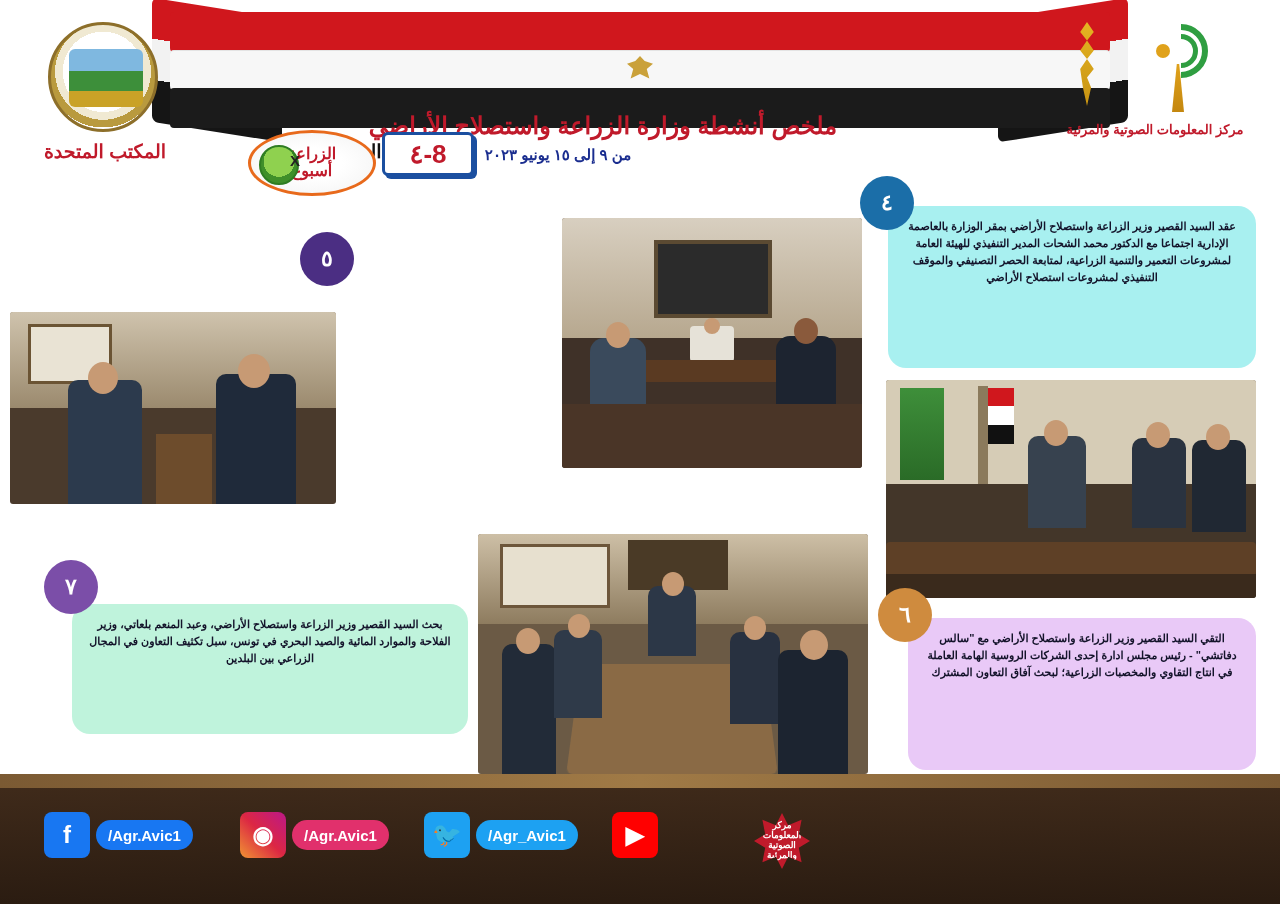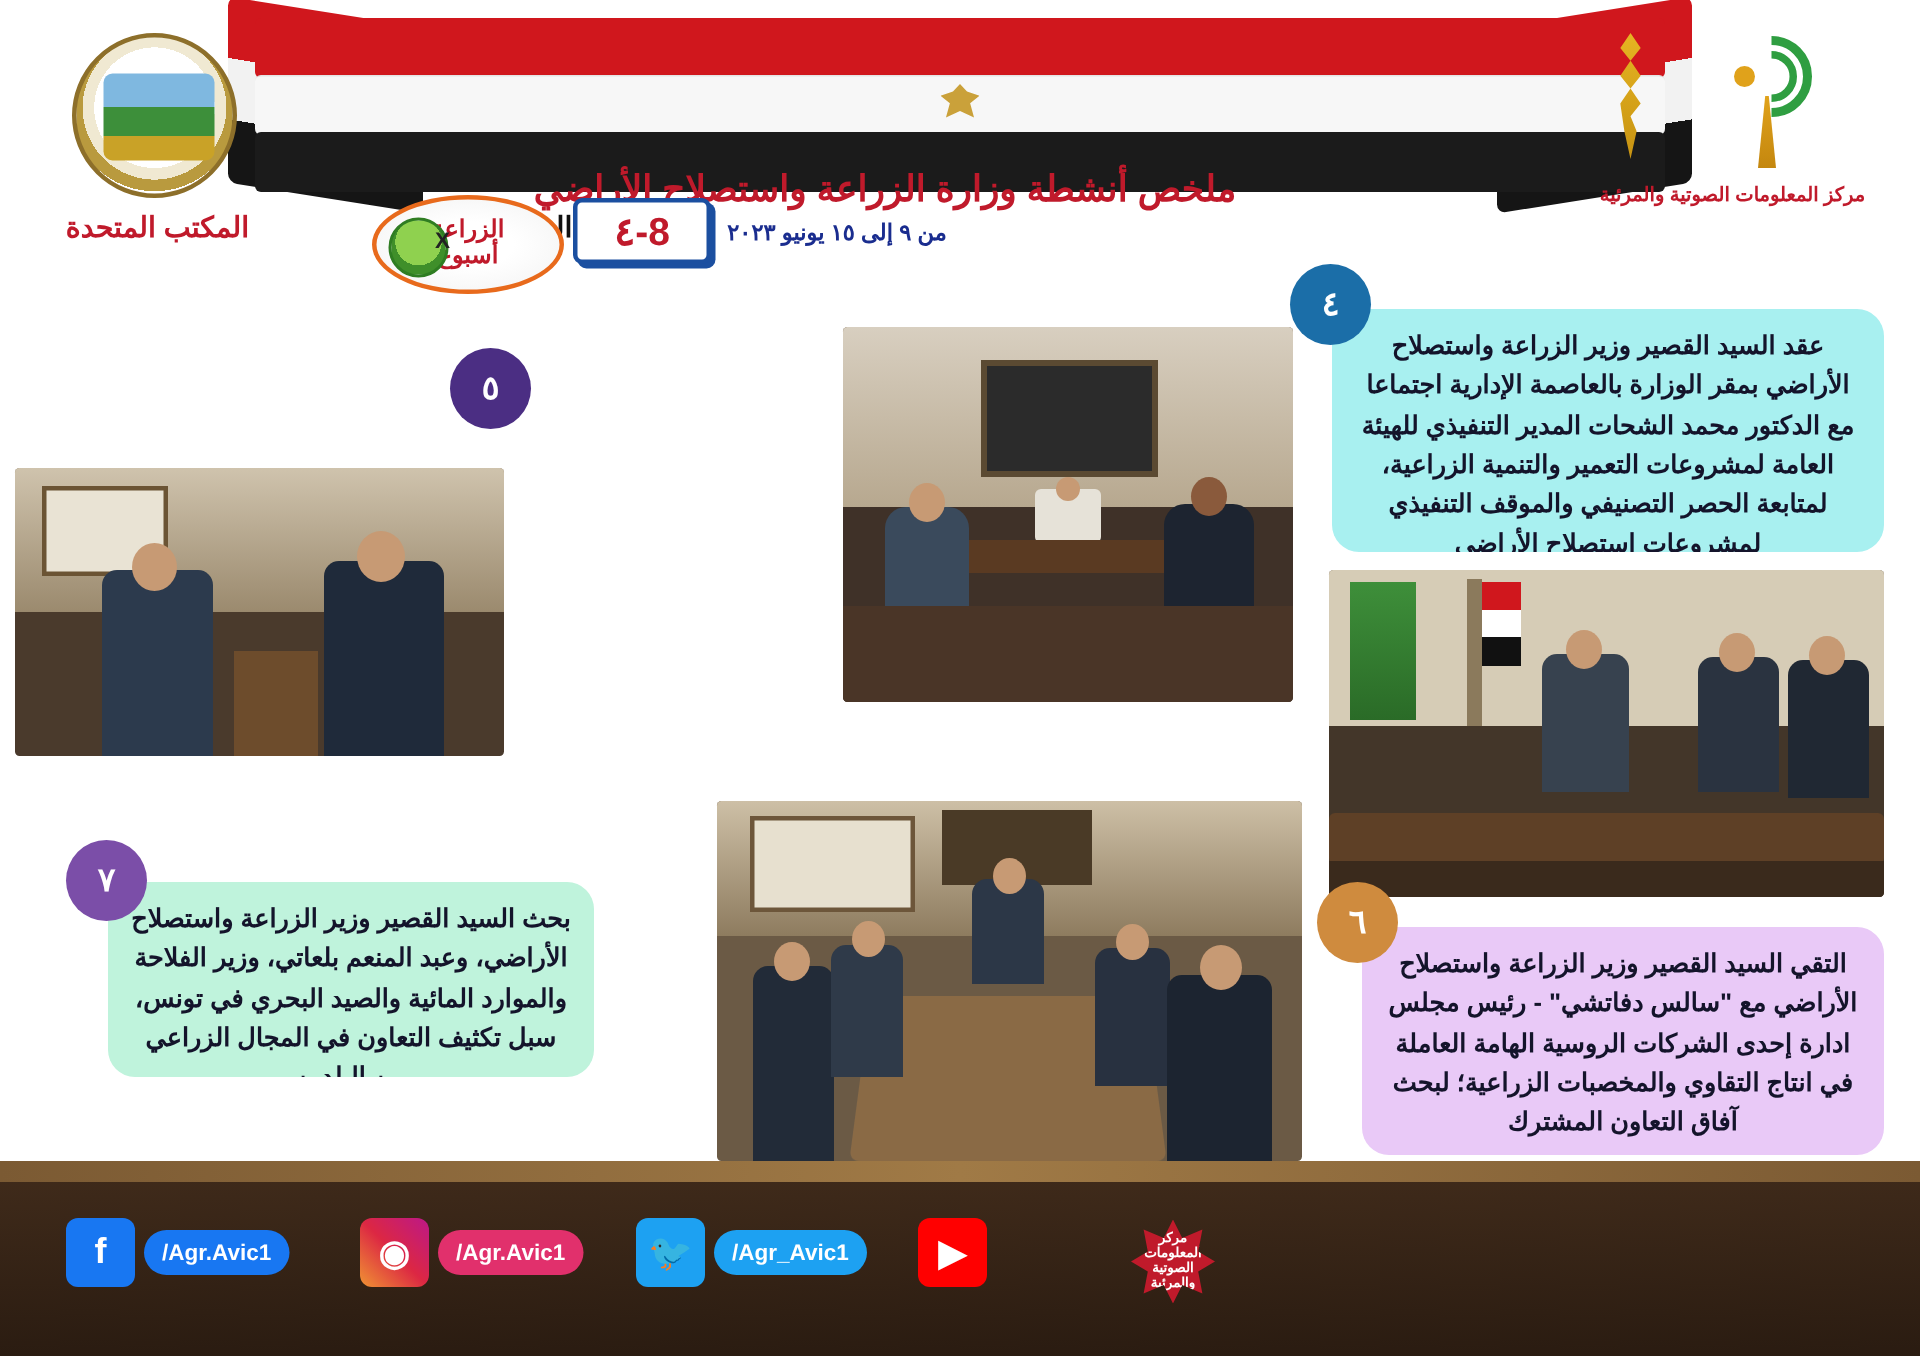--- a/index.html
+++ b/index.html
@@ -106,21 +106,21 @@
   }
   .avic .name {
     font-size: 30px; font-weight: bold; color: #e09a10;
     letter-spacing: 1px; margin-top: -8px;
   }
   .avic .sub {
     font-size: 13px; font-weight: bold; color: #c01a2b; margin-top: 2px;
   }
 
   .main-title {
-    position: absolute; right: 430px; top: 112px;
+    position: absolute; right: 417px; top: 112px;
     width: 520px; text-align: center;
     font-size: 24px; font-weight: bold; color: #c01a2b;
     direction: rtl;
   }
   .date-line {
     position: absolute; right: 572px; top: 146px;
     width: 300px; text-align: center;
     font-size: 15px; font-weight: bold; color: #1a2d8f;
     direction: rtl;
   }
@@ -163,21 +163,21 @@
     display: flex; align-items: center; justify-content: center;
     font-size: 26px; font-weight: bold; color: #c01a2b;
     box-shadow: 3px 3px 0 #1b4fa0;
   }
 
   
   .bubble {
     position: absolute;
     border-radius: 18px;
     padding: 12px 14px;
-    font-size: 17px;
+    font-size: 11px;
     line-height: 1.55;
     font-weight: bold;
     color: #14142b;
     direction: rtl;
     text-align: center;
     overflow: hidden;
   }
   .num-circle {
     position: absolute;
     width: 54px; height: 54px;
@@ -321,21 +321,21 @@
 
   <div class="num-circle" style="left:860px; top:176px; background:#1b6ea8;">٤</div>
   <div class="bubble" style="left:888px; top:206px; width:368px; height:162px; background:#a8f0f0;">عقد السيد القصير وزير الزراعة واستصلاح الأراضي بمقر الوزارة بالعاصمة الإدارية اجتماعا مع الدكتور محمد الشحات المدير التنفيذي للهيئة العامة لمشروعات التعمير والتنمية الزراعية، لمتابعة الحصر التصنيفي والموقف التنفيذي لمشروعات استصلاح الأراضي</div>
 
   <div class="num-circle" style="left:300px; top:232px; background:#4b2e83;">٥</div>
 
   <div class="num-circle" style="left:878px; top:588px; background:#cf8b3e;">٦</div>
   <div class="bubble" style="left:908px; top:618px; width:348px; height:152px; background:#e9c9f7;">التقي السيد القصير وزير الزراعة واستصلاح الأراضي مع "سالس دفاتشي" - رئيس مجلس ادارة إحدى الشركات الروسية الهامة العاملة في انتاج التقاوي والمخصبات الزراعية؛ لبحث آفاق التعاون المشترك</div>
 
   <div class="num-circle" style="left:44px; top:560px; background:#7b4ea8;">٧</div>
-  <div class="bubble" style="left:72px; top:588px; width:324px; height:130px; background:#bff3dc;">بحث السيد القصير وزير الزراعة واستصلاح الأراضي، وعبد المنعم بلعاتي، وزير الفلاحة والموارد المائية والصيد البحري في تونس، سبل تكثيف التعاون في المجال الزراعي بين البلدين</div>
+  <div class="bubble" style="left:72px; top:604px; width:396px; height:130px; background:#bff3dc;">بحث السيد القصير وزير الزراعة واستصلاح الأراضي، وعبد المنعم بلعاتي، وزير الفلاحة والموارد المائية والصيد البحري في تونس، سبل تكثيف التعاون في المجال الزراعي بين البلدين</div>
 
   <div class="photo room-a" style="left:562px; top:218px; width:300px; height:250px;">
     <div style="position:absolute;left:0;top:0;width:100%;height:120px;background:linear-gradient(180deg,#d8cfc0,#b7a88f);"></div>
     <div style="position:absolute;left:92px;top:22px;width:118px;height:78px;background:#2b2b2b;border:4px solid #5b4a32;"></div>
     <div style="position:absolute;left:128px;top:108px;width:44px;height:36px;background:#e6e2d8;border-radius:4px;"></div>
     <div class="head" style="left:142px;top:100px;width:16px;height:16px;"></div>
     <div class="table-top" style="left:60px;top:142px;width:180px;height:22px;background:#5a3a22;"></div>
     <div class="figure" style="left:28px;top:120px;width:56px;height:130px;background:#3a4a5c;border-radius:14px 14px 0 0;"></div>
     <div class="head" style="left:44px;top:104px;width:24px;height:26px;"></div>
     <div class="figure" style="left:214px;top:118px;width:60px;height:132px;background:#1d2430;border-radius:14px 14px 0 0;"></div>

